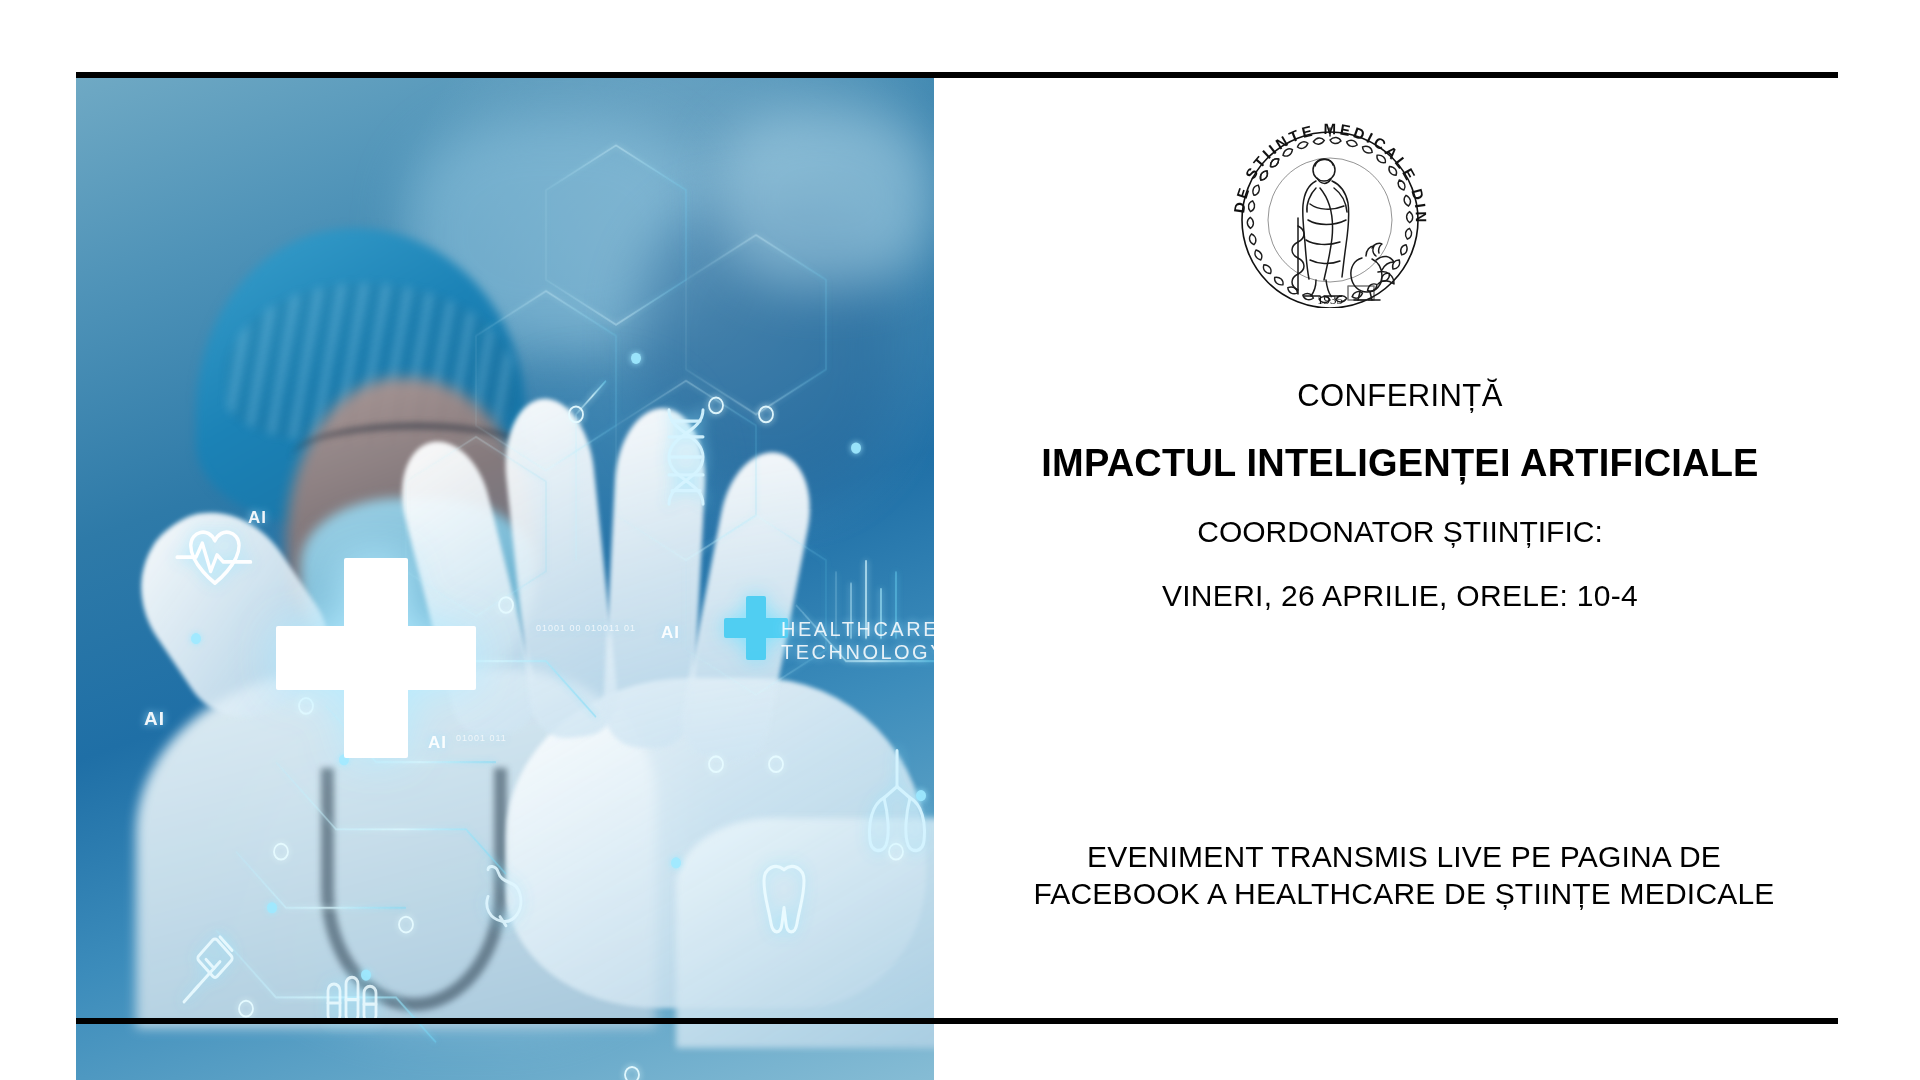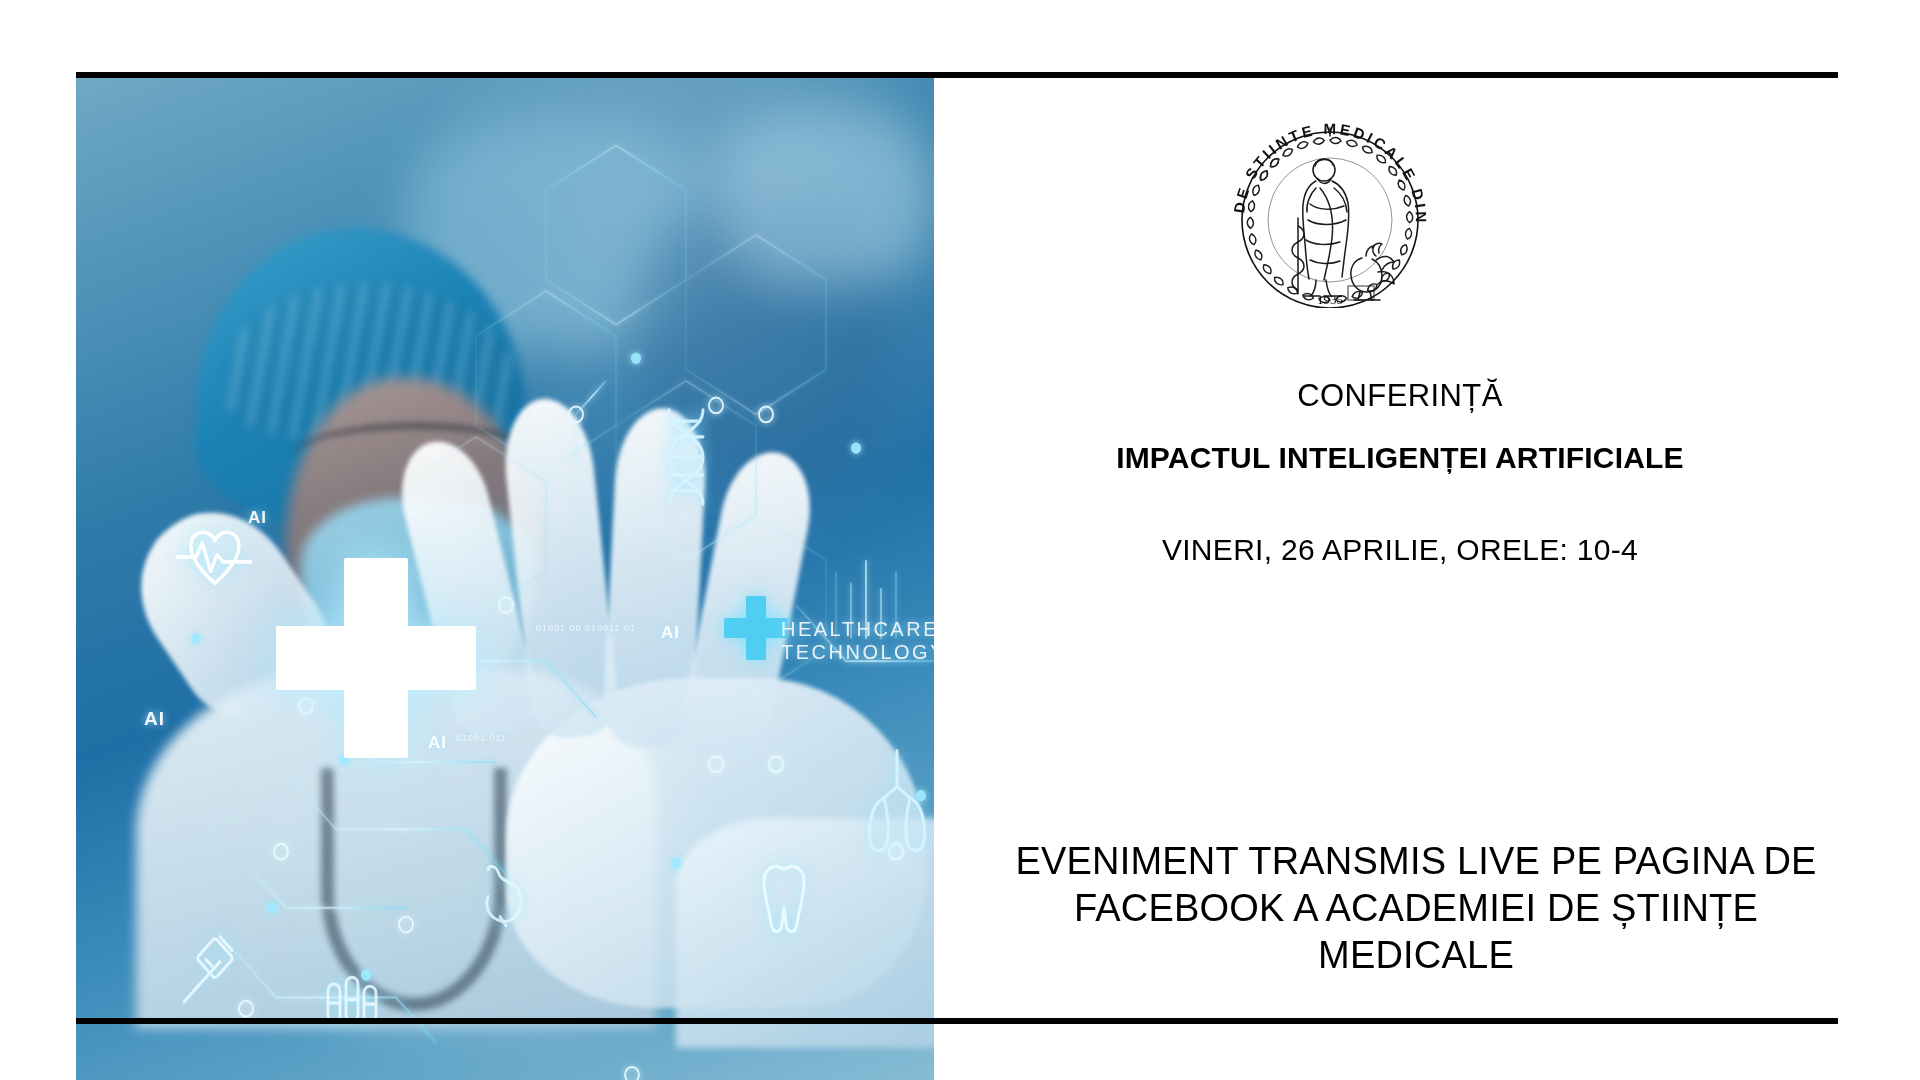--- a/index.html
+++ b/index.html
@@ -219,33 +219,33 @@
     width: 880px;
     text-align: center;
   }
 
   .line { line-height: 1.16; }
 
   .l-academy   { font-size: 31px; letter-spacing: 0.4px; }
   .gap-a       { height: 28px; }
   .l-conf      { font-size: 31px; letter-spacing: 0.4px; }
   .gap-b       { height: 26px; }
-  .l-title     { font-size: 30px; font-weight: 700; letter-spacing: 0.2px; line-height: 1.22; }
+  .l-title     { font-size: 38px; font-weight: 700; letter-spacing: 0.2px; line-height: 1.22; }
   .gap-c       { height: 28px; }
   .l-coord     { font-size: 30px; line-height: 1.22; }
   .gap-d       { height: 28px; }
   .l-date      { font-size: 30px; letter-spacing: 0.3px; }
 
   .footer {
     position: absolute;
-    left: 16px;
+    left: 4px;
     top: 760px;
     width: 880px;
     text-align: center;
-    font-size: 38px;
+    font-size: 30px;
     line-height: 1.24;
     letter-spacing: 0.2px;
   }
 </style>
 </head>
 <body>
 
 <div class="poster">
 
   <div class="rule rule-top"></div>
@@ -512,24 +512,25 @@
         <text x="110" y="196" text-anchor="middle" font-family="'Liberation Serif', serif" font-size="13" fill="#111">1935</text>
       </svg>
     </div>
 
     <div class="text-block">
       <div class="gap-a"></div>
       <div class="line l-conf">CONFERINȚĂ</div>
       <div class="gap-b"></div>
       <div class="line l-title">IMPACTUL INTELIGENȚEI ARTIFICIALE</div>
       <div class="gap-c"></div>
+      <div class="line l-coord">COORDONATOR ȘTIINȚIFIC:</div>
       <div class="gap-d"></div>
       <div class="line l-date">VINERI, 26 APRILIE, ORELE: 10-4</div>
     </div>
 
     <div class="footer">
       <div>EVENIMENT TRANSMIS LIVE PE PAGINA DE</div>
-      <div>FACEBOOK A ACADEMIEI DE ȘTIINȚE MEDICALE</div>
+      <div>FACEBOOK A HEALTHCARE DE ȘTIINȚE MEDICALE</div>
     </div>
   </div>
 
   <div class="rule rule-bottom"></div>
 </div>
 
 </body></html>

